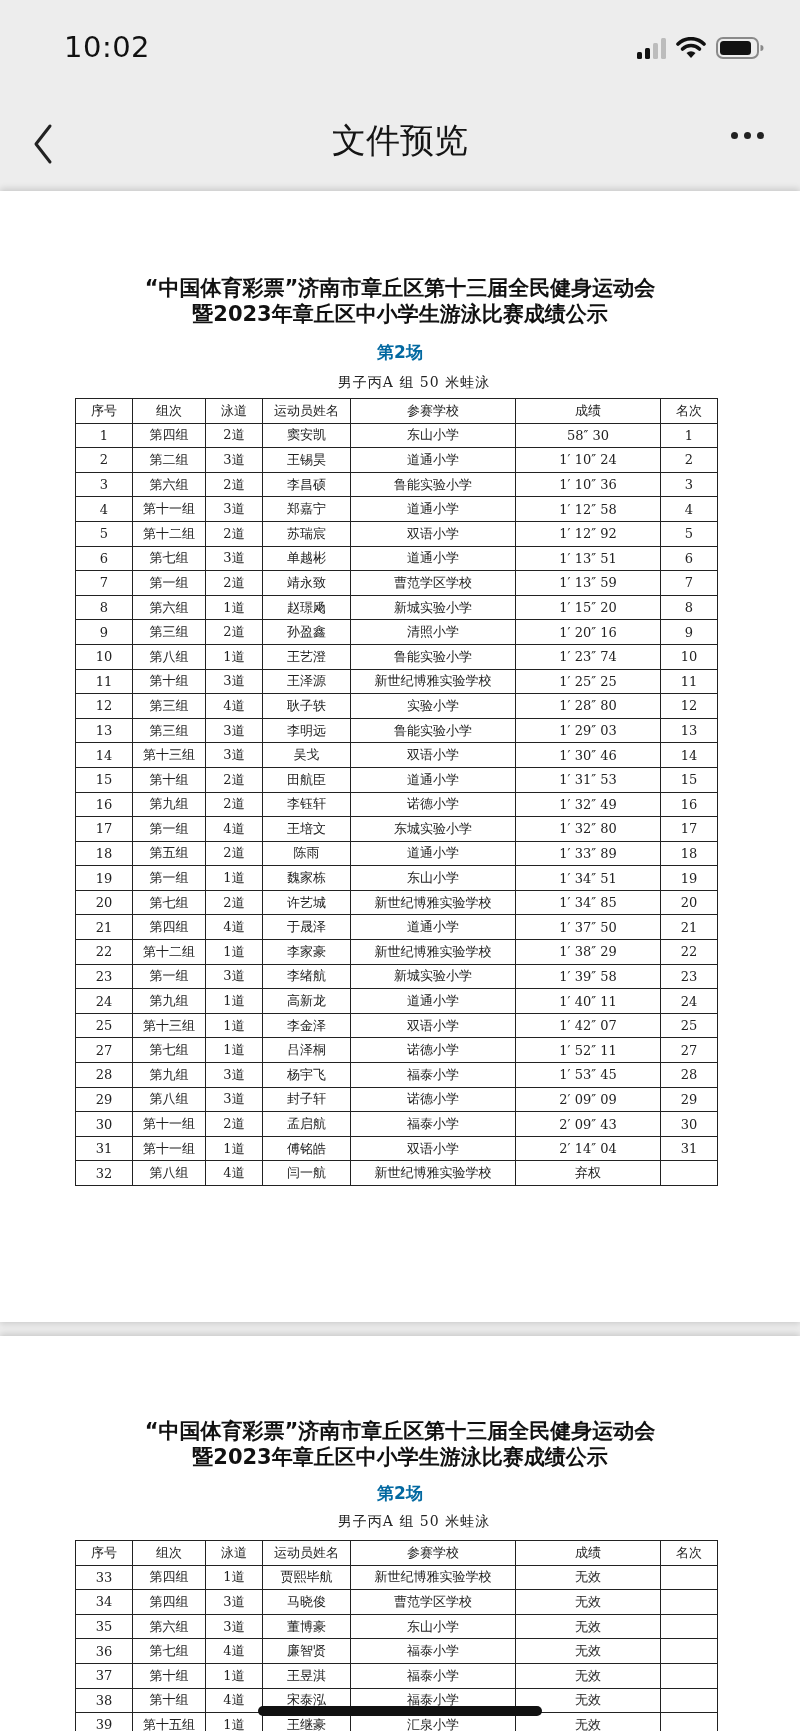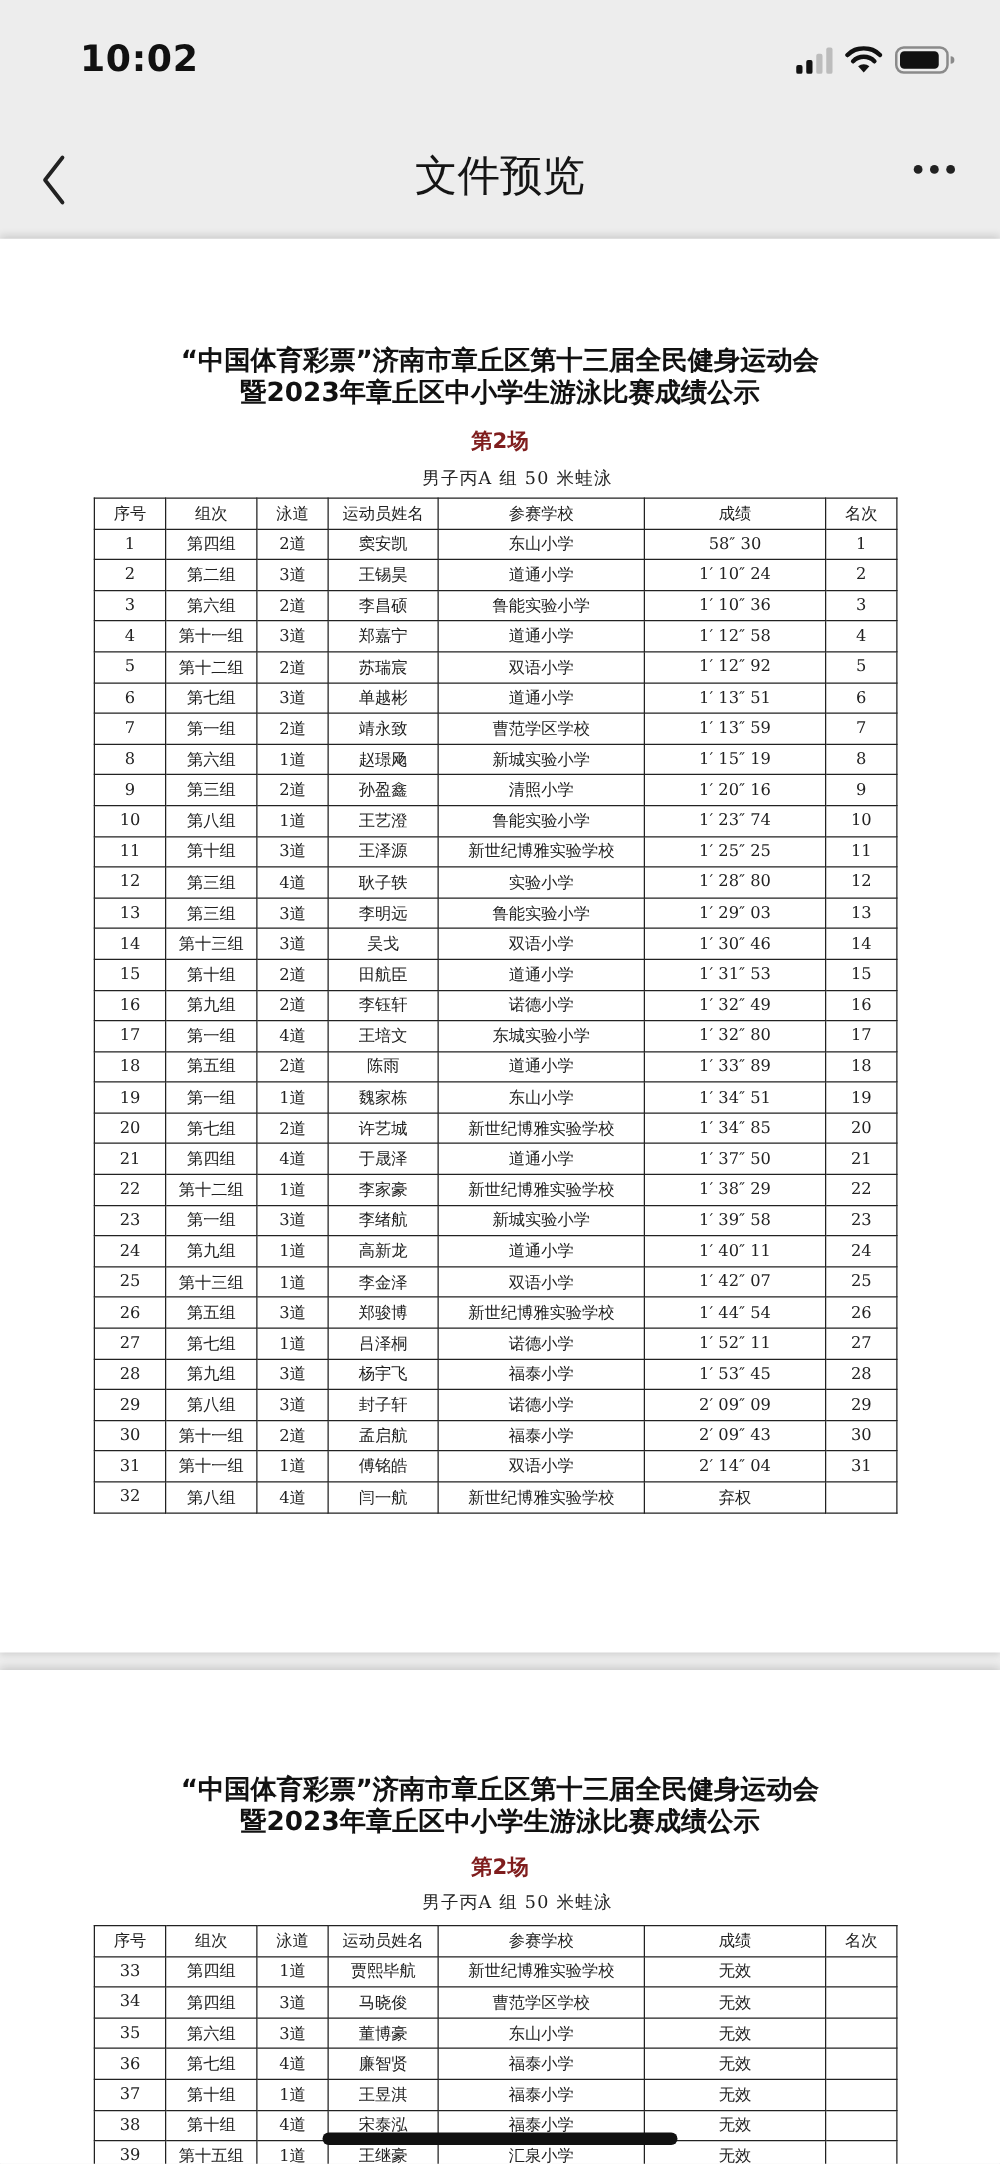--- a/index.html
+++ b/index.html
@@ -1,37 +1,37 @@
 <!DOCTYPE html>
 <html><head>
 <meta charset="utf-8">
 <style>
   * { box-sizing: border-box; margin: 0; padding: 0; }
   html, body { width: 800px; height: 1731px; overflow: hidden; background: #ededed; }
   body { position: relative; font-family: "DejaVu Sans", "Liberation Sans", sans-serif; color: #111; }
 
   .status-bar { position: absolute; left: 0; top: 0; width: 800px; height: 100px; }
-  .status-time { position: absolute; left: 64px; top: 30px; font-size: 29px; font-weight: 700; letter-spacing: 0.5px; color: #111; }
+  .status-time { position: absolute; left: 64px; top: 30px; font-size: 29px; font-weight: 400; letter-spacing: 0.5px; color: #111; }
   .status-icons { position: absolute; right: 36px; top: 36px; display: flex; align-items: center; gap: 10px; }
   .signal { display: flex; align-items: flex-end; gap: 3px; height: 22px; }
   .signal span { display: block; width: 5px; border-radius: 1.5px; background: #111; }
   .signal span.dim { background: #bcbcbc; }
 
   .nav-bar { position: absolute; left: 0; top: 100px; width: 800px; height: 90px; }
   .nav-back { position: absolute; left: 26px; top: 18px; width: 40px; height: 50px; }
   .nav-title { position: absolute; left: 0; right: 0; top: 118px; text-align: center; font-size: 34px; font-weight: 500; color: #151515; font-family: Liberation Serif, serif; }
   .nav-more { position: absolute; right: 36px; top: 32px; display: flex; gap: 6px; }
   .nav-more span { width: 7px; height: 7px; border-radius: 50%; background: #222; display: block; }
 
   .page { position: absolute; left: 0; width: 800px; background: #fff; box-shadow: 0 -3px 6px rgba(0,0,0,0.12), 0 3px 6px rgba(0,0,0,0.10); }
   .page1 { top: 191px; height: 1131px; }
   .page2 { top: 1336px; height: 400px; }
 
   .doc-title { position: absolute; left: 0; right: 0; text-align: center; font-family: "DejaVu Sans", sans-serif; font-weight: bold; font-size: 21px; line-height: 26px; color: #111; }
-  .doc-session { position: absolute; left: 0; right: 0; text-align: center; font-weight: bold; font-size: 17px; color: #7f1d1d; }
+  .doc-session { position: absolute; left: 0; right: 0; text-align: center; font-weight: bold; font-size: 17px; color: #0369a1; }
   .doc-event { position: absolute; left: 0; right: 0; text-align: center; font-family: "DejaVu Serif", serif; font-size: 14px; color: #222; letter-spacing: 1px; margin-left: 28px; }
 
   table.results { position: absolute; left: 75px; border-collapse: collapse; font-family: "DejaVu Serif", "Liberation Serif", serif; font-size: 13px; color: #222; border-radius: 22px; }
   table.results td, table.results th { border: 1.4px solid #222; text-align: center; height: 24.6px; padding: 0; font-weight: normal; white-space: nowrap; overflow: hidden; }
   col.c1 { width: 57px; } col.c2 { width: 73px; } col.c3 { width: 57px; } col.c4 { width: 88px; }
   col.c5 { width: 165px; } col.c6 { width: 145px; } col.c7 { width: 57px; }
 
   .home-indicator { position: absolute; left: 258px; top: 1706px; width: 284px; height: 10px; border-radius: 5px; background: #111; }
 </style>
 </head>
@@ -160,21 +160,21 @@
           <td>曹范学区学校</td>
           <td>1′ 13″ 59</td>
           <td>7</td>
         </tr>
         <tr>
           <td>8</td>
           <td>第六组</td>
           <td>1道</td>
           <td>赵璟飏</td>
           <td>新城实验小学</td>
-          <td>1′ 15″ 19</td>
+          <td>1′ 15″ 20</td>
           <td>8</td>
         </tr>
         <tr>
           <td>9</td>
           <td>第三组</td>
           <td>2道</td>
           <td>孙盈鑫</td>
           <td>清照小学</td>
           <td>1′ 20″ 16</td>
           <td>9</td>
@@ -315,29 +315,20 @@
           <td>24</td>
         </tr>
         <tr>
           <td>25</td>
           <td>第十三组</td>
           <td>1道</td>
           <td>李金泽</td>
           <td>双语小学</td>
           <td>1′ 42″ 07</td>
           <td>25</td>
-        </tr>
-        <tr>
-          <td>26</td>
-          <td>第五组</td>
-          <td>3道</td>
-          <td>郑骏博</td>
-          <td>新世纪博雅实验学校</td>
-          <td>1′ 44″ 54</td>
-          <td>26</td>
         </tr>
         <tr>
           <td>27</td>
           <td>第七组</td>
           <td>1道</td>
           <td>吕泽桐</td>
           <td>诺德小学</td>
           <td>1′ 52″ 11</td>
           <td>27</td>
         </tr>

